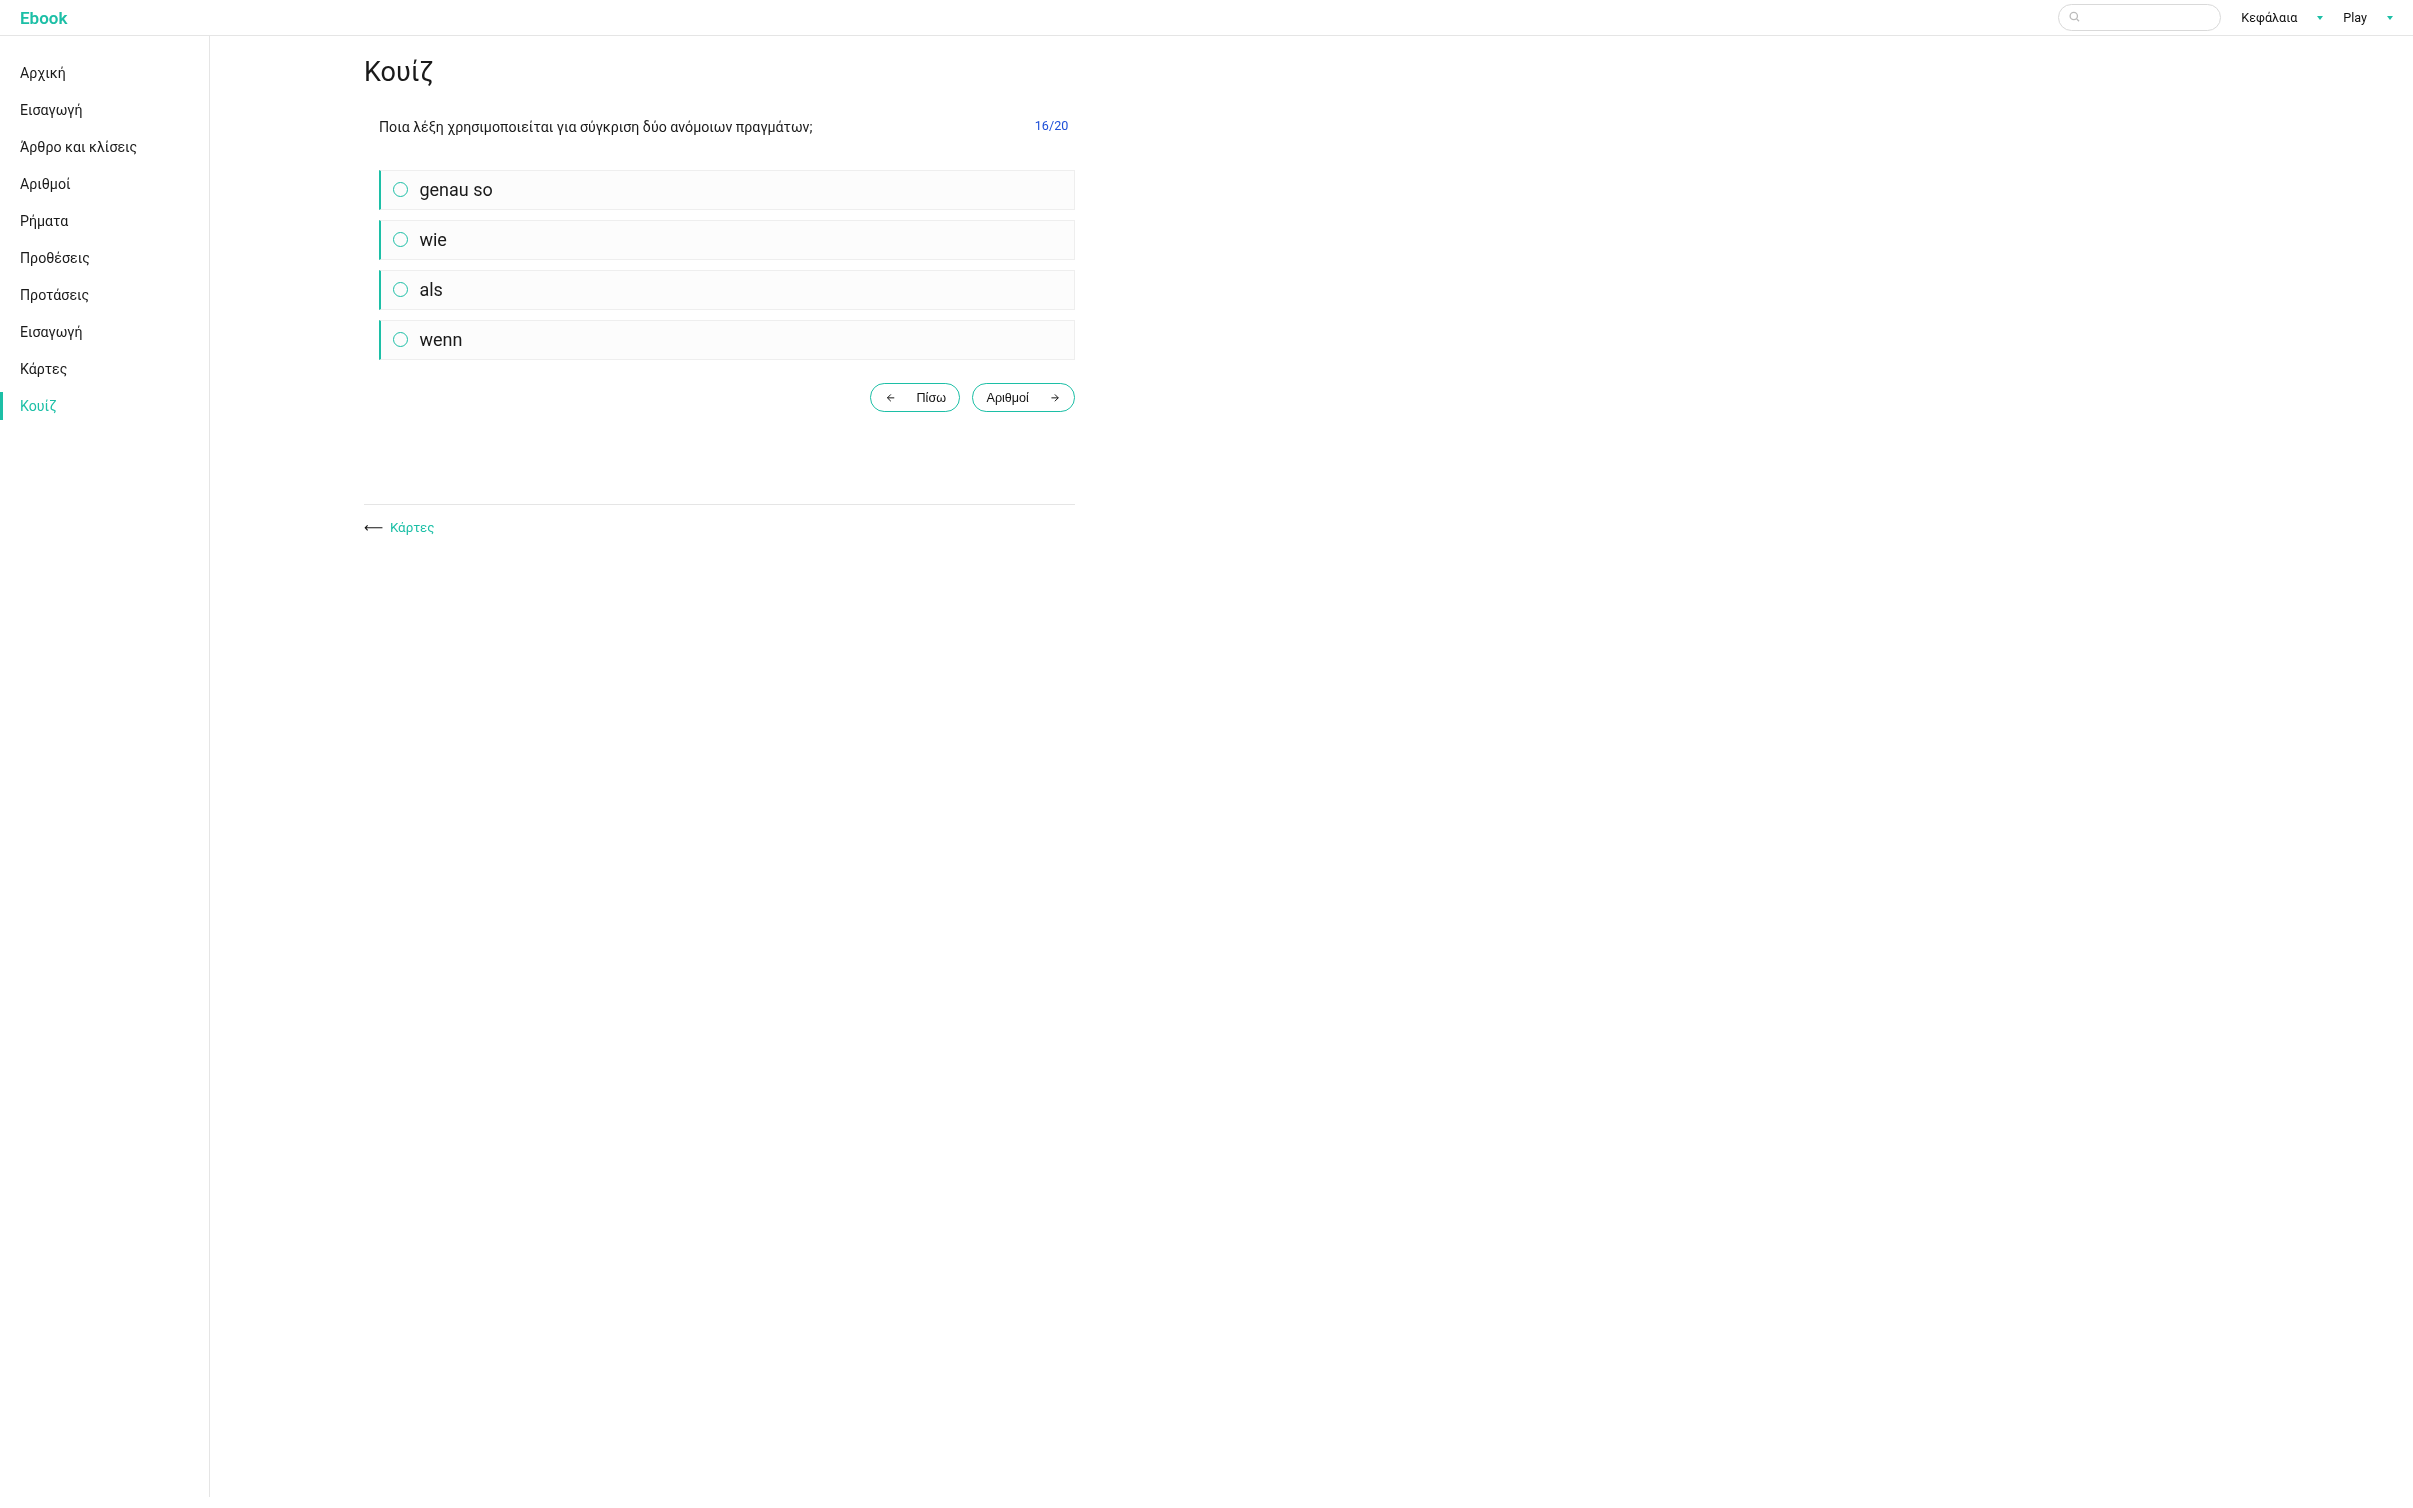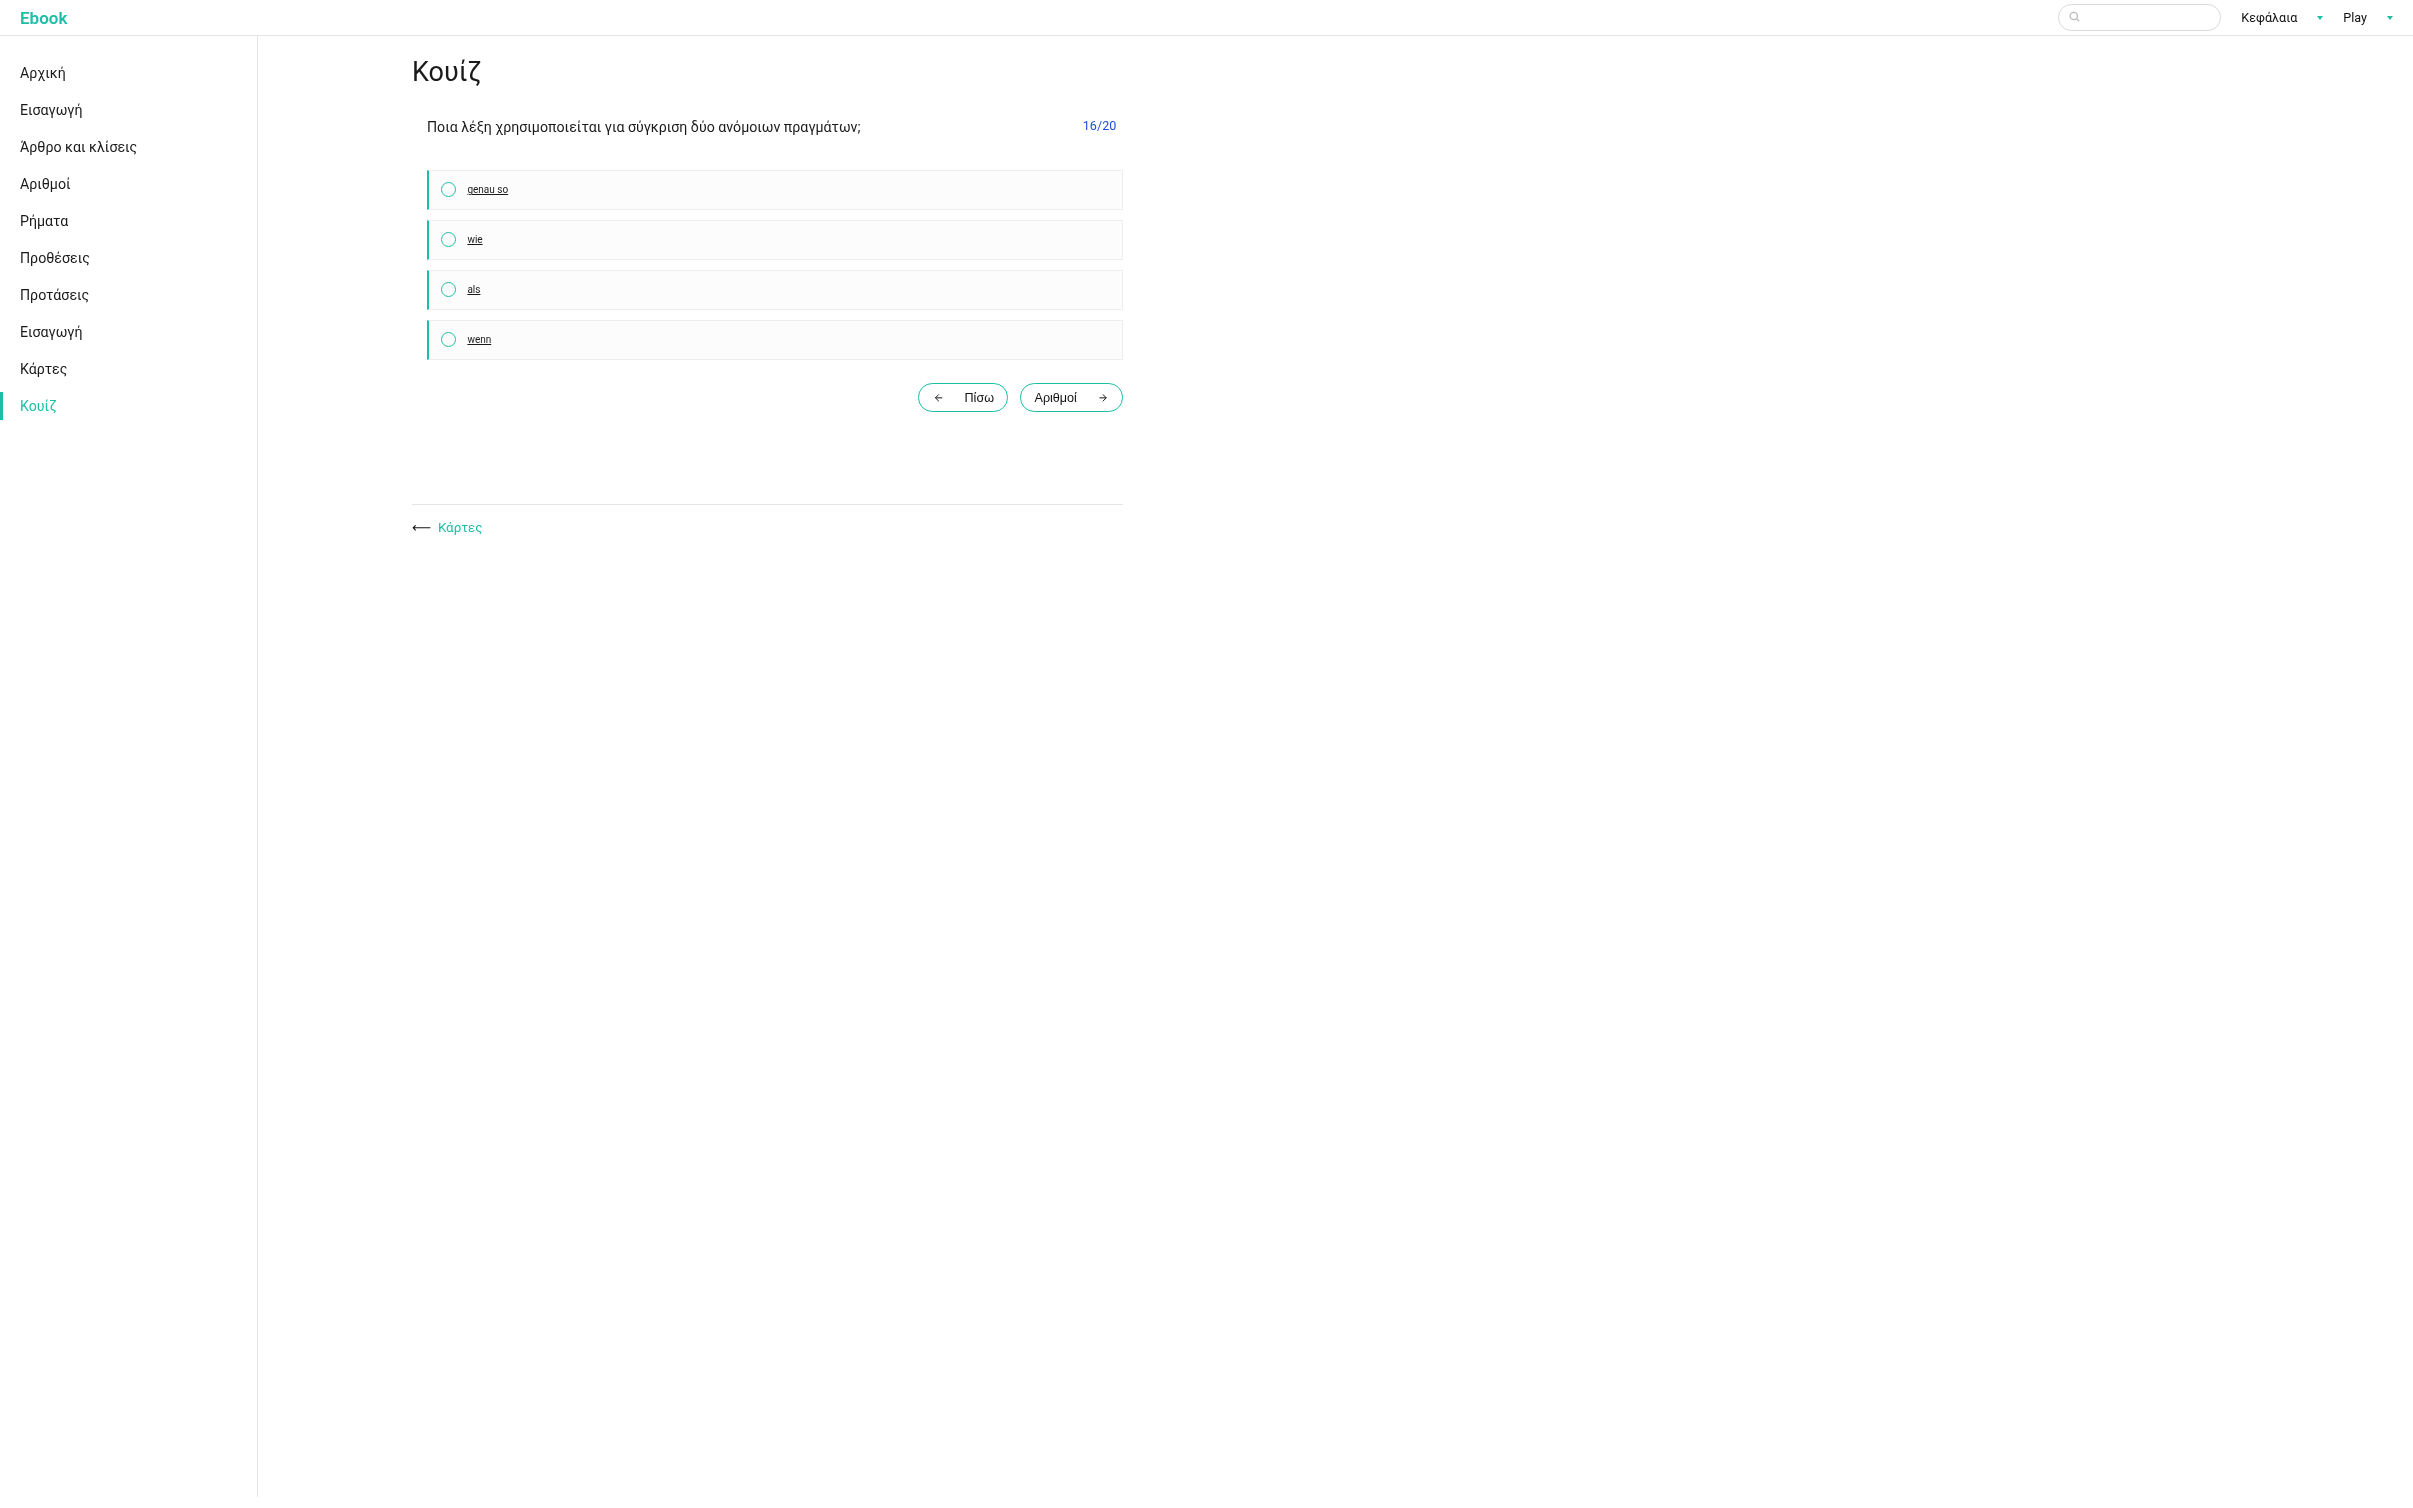--- a/index.html
+++ b/index.html
@@ -61,21 +61,21 @@
     width: 0;
     height: 0;
     border-left: 3.4px solid transparent;
     border-right: 3.4px solid transparent;
     border-top: 4.2px solid #1cbfa6;
   }
   .layout {
     display: flex;
   }
   .sidebar {
-    width: 258px;
+    width: 210px;
     border-right: 0.8px solid #e5e5e5;
     padding-top: 20px;
     min-height: calc(100vh - 47px);
   }
   .side-link {
     display: block;
     padding: 8.4px 20px;
     font-size: 14.2px;
     color: #1a1a1a;
     cursor: pointer;
@@ -144,22 +144,21 @@
     cursor: pointer;
   }
   .radio {
     width: 15px;
     height: 15px;
     border: 1.7px solid #1cbfa6;
     border-radius: 50%;
     flex-shrink: 0;
   }
   .option-label {
-    font-size: 10px;
-    text-decoration: underline;
+    font-size: 18px;
   }
   .quiz-nav {
     display: flex;
     justify-content: flex-end;
     gap: 11.7px;
   }
   .btn {
     display: inline-flex;
     align-items: center;
     gap: 20px;

